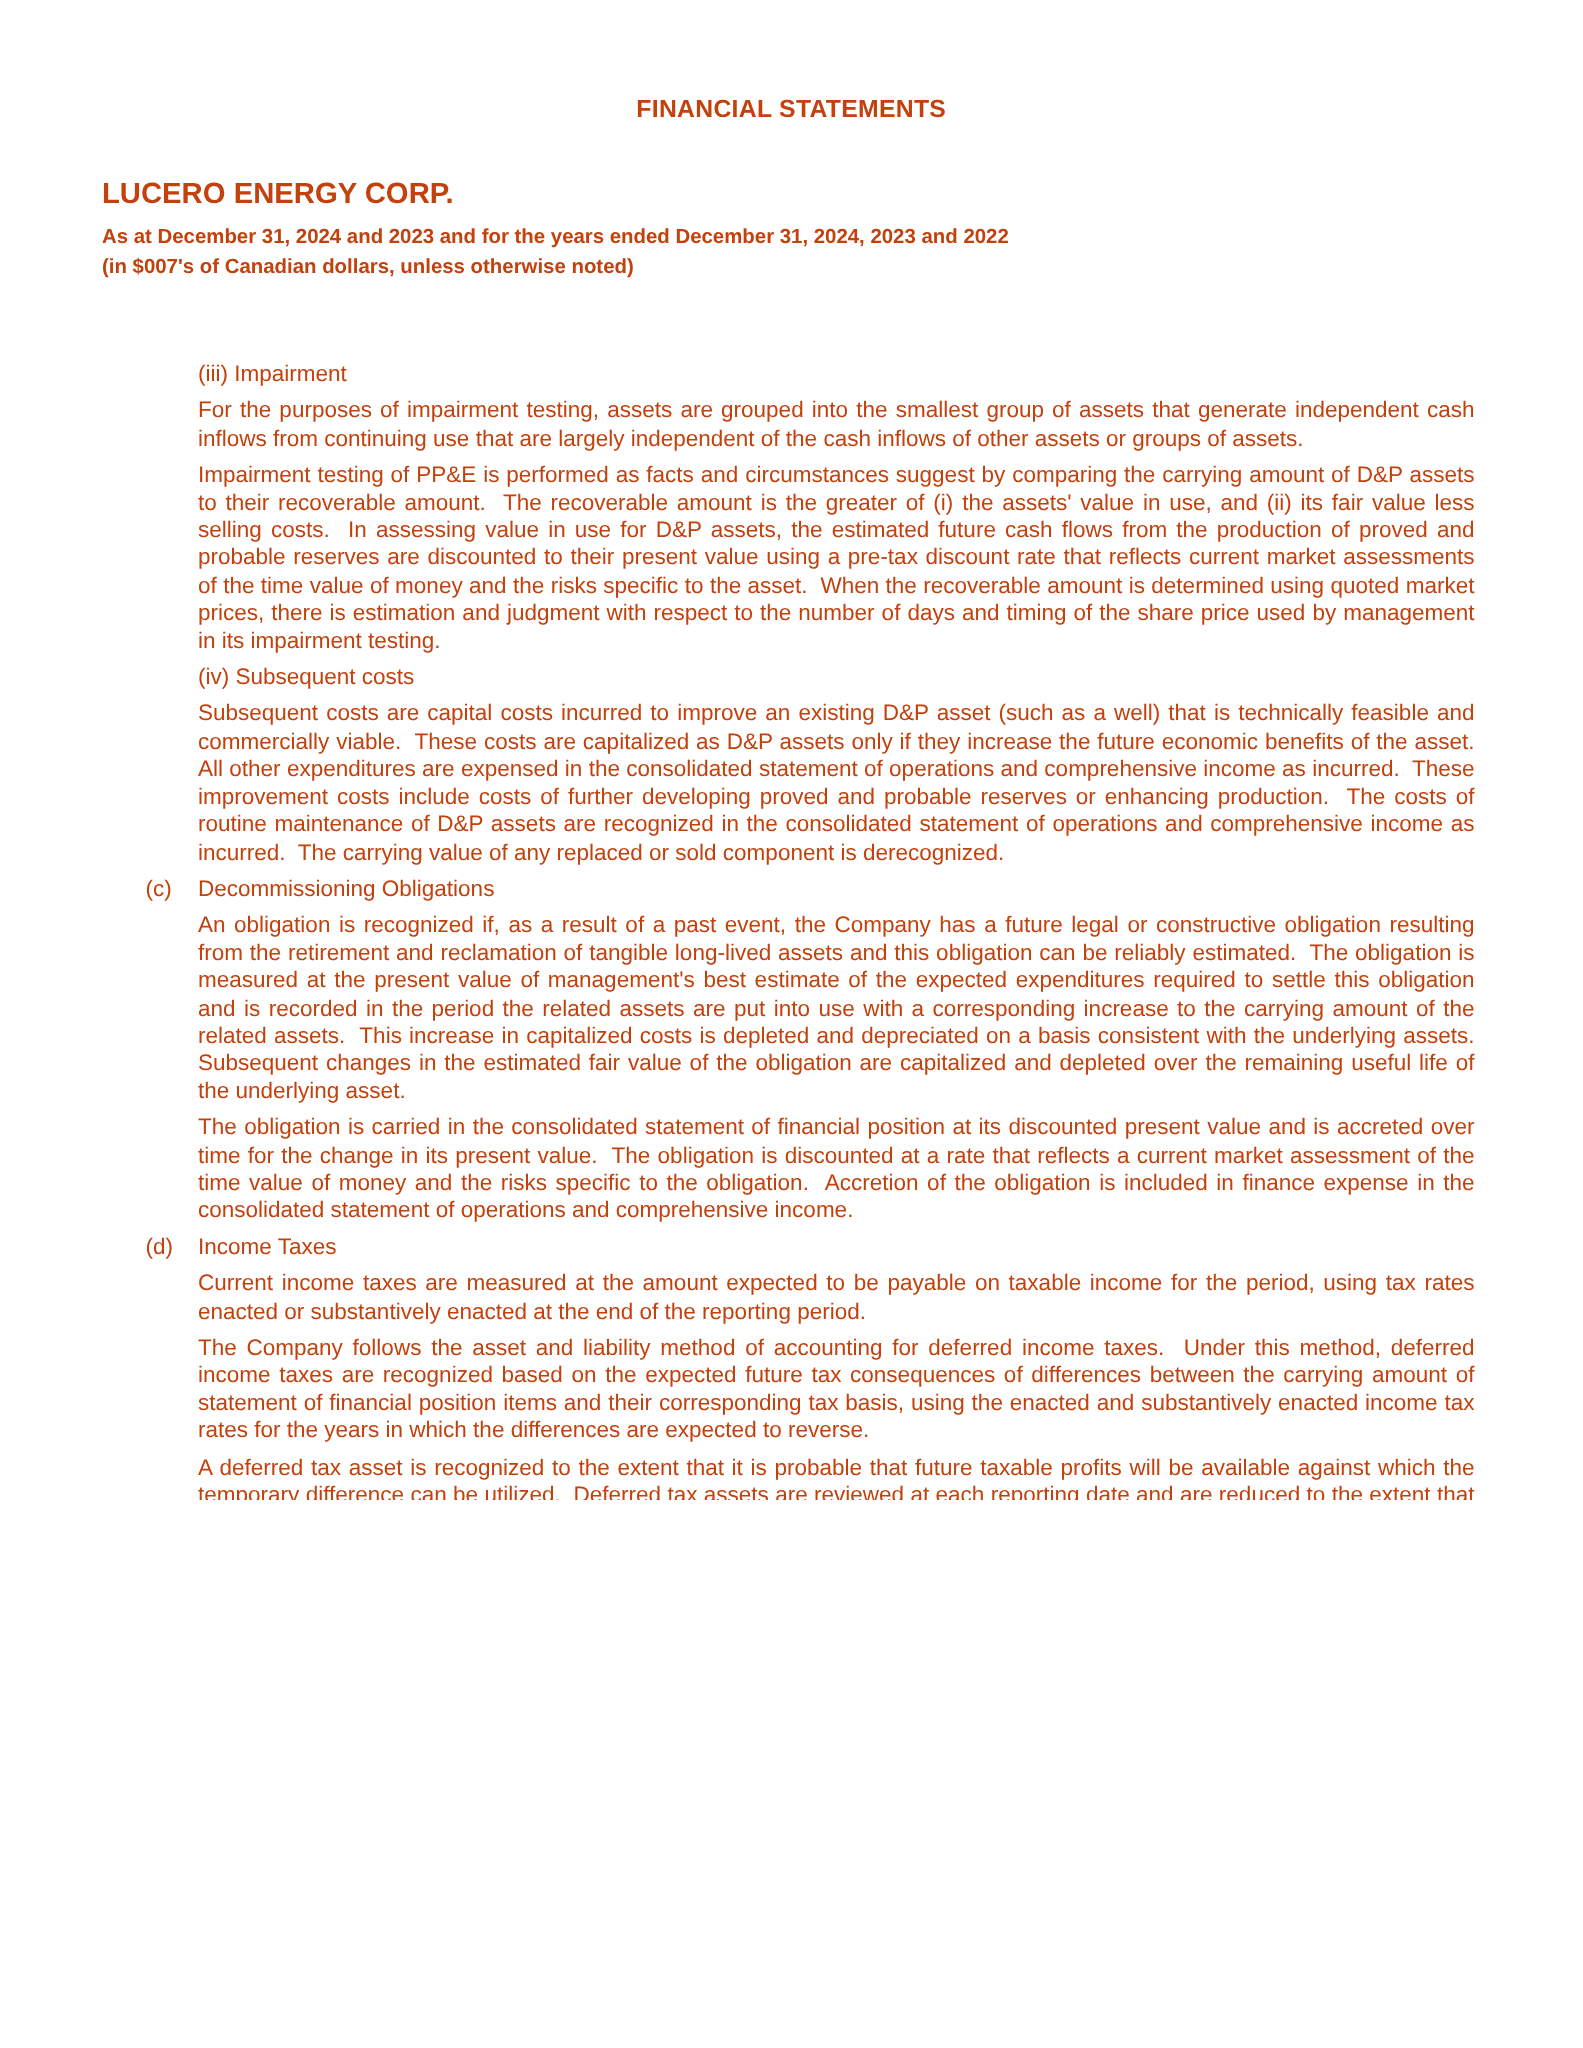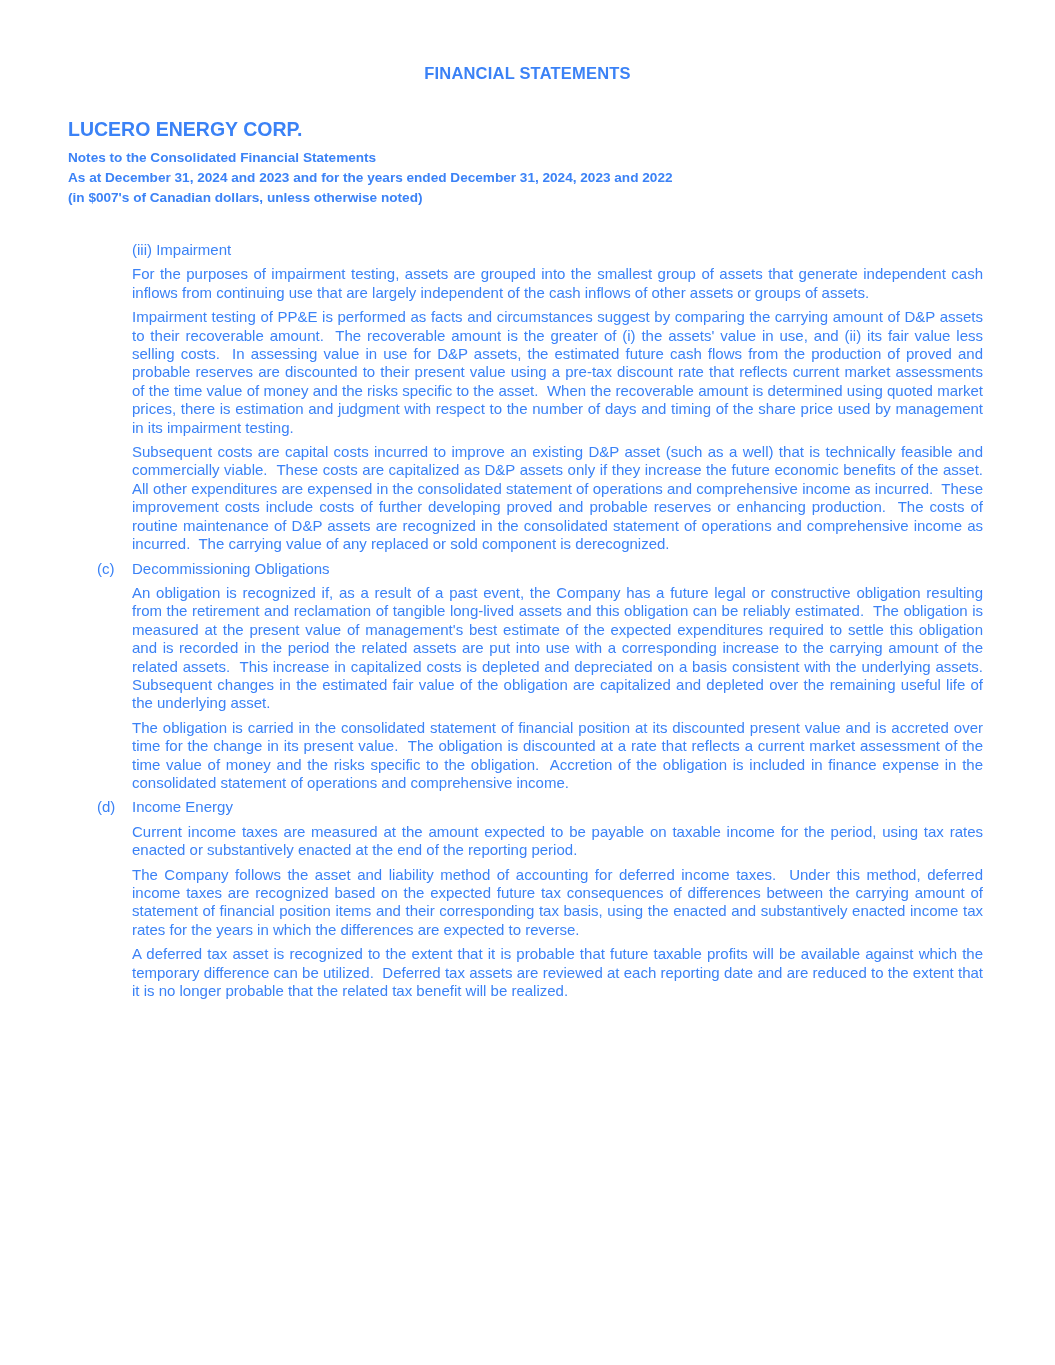--- a/index.html
+++ b/index.html
@@ -5,21 +5,21 @@
   html, body {
     margin: 0;
     padding: 0;
     background: #ffffff;
   }
   #page {
     position: relative;
     width: 1055px;
     height: 1000px;
     background: #ffffff;
-    color: #3b82f6;
+    color: #c2410c;
     font-family: "Liberation Sans", "DejaVu Sans", sans-serif;
     overflow: hidden;
   }
   .page-title {
     position: absolute;
     top: 64px;
     left: 0;
     right: 0;
     text-align: center;
     font-size: 16.5px;
@@ -73,35 +73,35 @@
 </style>
 </head>
 <body>
 
 <div id="page">
 
   <div class="page-title">FINANCIAL STATEMENTS</div>
 
   <div class="company-block">
     <div class="company-name">LUCERO ENERGY CORP.</div>
-    <div class="company-sub">Notes to the Consolidated Financial Statements</div>
     <div class="company-sub">As at December 31, 2024 and 2023 and for the years ended December 31, 2024, 2023 and 2022</div>
     <div class="company-sub">(in $007's of Canadian dollars, unless otherwise noted)</div>
   </div>
 
   <div class="content">
     <div id="blocks">
         <div class="block sub">(iii) Impairment</div>
         <div class="block para">For the purposes of impairment testing, assets are grouped into the smallest group of assets that generate independent cash inflows from continuing use that are largely independent of the cash inflows of other assets or groups of assets.</div>
         <div class="block para">Impairment testing of PP&amp;E is performed as facts and circumstances suggest by comparing the carrying amount of D&amp;P assets to their recoverable amount.  The recoverable amount is the greater of (i) the assets' value in use, and (ii) its fair value less selling costs.  In assessing value in use for D&amp;P assets, the estimated future cash flows from the production of proved and probable reserves are discounted to their present value using a pre-tax discount rate that reflects current market assessments of the time value of money and the risks specific to the asset.  When the recoverable amount is determined using quoted market prices, there is estimation and judgment with respect to the number of days and timing of the share price used by management in its impairment testing.</div>
+        <div class="block sub">(iv) Subsequent costs</div>
         <div class="block para">Subsequent costs are capital costs incurred to improve an existing D&amp;P asset (such as a well) that is technically feasible and commercially viable.  These costs are capitalized as D&amp;P assets only if they increase the future economic benefits of the asset.  All other expenditures are expensed in the consolidated statement of operations and comprehensive income as incurred.  These improvement costs include costs of further developing proved and probable reserves or enhancing production.  The costs of routine maintenance of D&amp;P assets are recognized in the consolidated statement of operations and comprehensive income as incurred.  The carrying value of any replaced or sold component is derecognized.</div>
         <div class="block item"><span class="item-label">(c)</span><span class="item-title">Decommissioning Obligations</span></div>
         <div class="block para">An obligation is recognized if, as a result of a past event, the Company has a future legal or constructive obligation resulting from the retirement and reclamation of tangible long-lived assets and this obligation can be reliably estimated.  The obligation is measured at the present value of management's best estimate of the expected expenditures required to settle this obligation and is recorded in the period the related assets are put into use with a corresponding increase to the carrying amount of the related assets.  This increase in capitalized costs is depleted and depreciated on a basis consistent with the underlying assets.  Subsequent changes in the estimated fair value of the obligation are capitalized and depleted over the remaining useful life of the underlying asset.</div>
         <div class="block para">The obligation is carried in the consolidated statement of financial position at its discounted present value and is accreted over time for the change in its present value.  The obligation is discounted at a rate that reflects a current market assessment of the time value of money and the risks specific to the obligation.  Accretion of the obligation is included in finance expense in the consolidated statement of operations and comprehensive income.</div>
-        <div class="block item"><span class="item-label">(d)</span><span class="item-title">Income Energy</span></div>
+        <div class="block item"><span class="item-label">(d)</span><span class="item-title">Income Taxes</span></div>
         <div class="block para">Current income taxes are measured at the amount expected to be payable on taxable income for the period, using tax rates enacted or substantively enacted at the end of the reporting period.</div>
         <div class="block para">The Company follows the asset and liability method of accounting for deferred income taxes.  Under this method, deferred income taxes are recognized based on the expected future tax consequences of differences between the carrying amount of statement of financial position items and their corresponding tax basis, using the enacted and substantively enacted income tax rates for the years in which the differences are expected to reverse.</div>
         <div class="block para">A deferred tax asset is recognized to the extent that it is probable that future taxable profits will be available against which the temporary difference can be utilized.  Deferred tax assets are reviewed at each reporting date and are reduced to the extent that it is no longer probable that the related tax benefit will be realized.</div>
       </div>
     <div class="continued-line">(continued)</div>
   </div>
 
   <div class="page-footer">
     <span class="footer-company">Lucero Energy Corp.</span>
     <span class="footer-year">2024</span>

